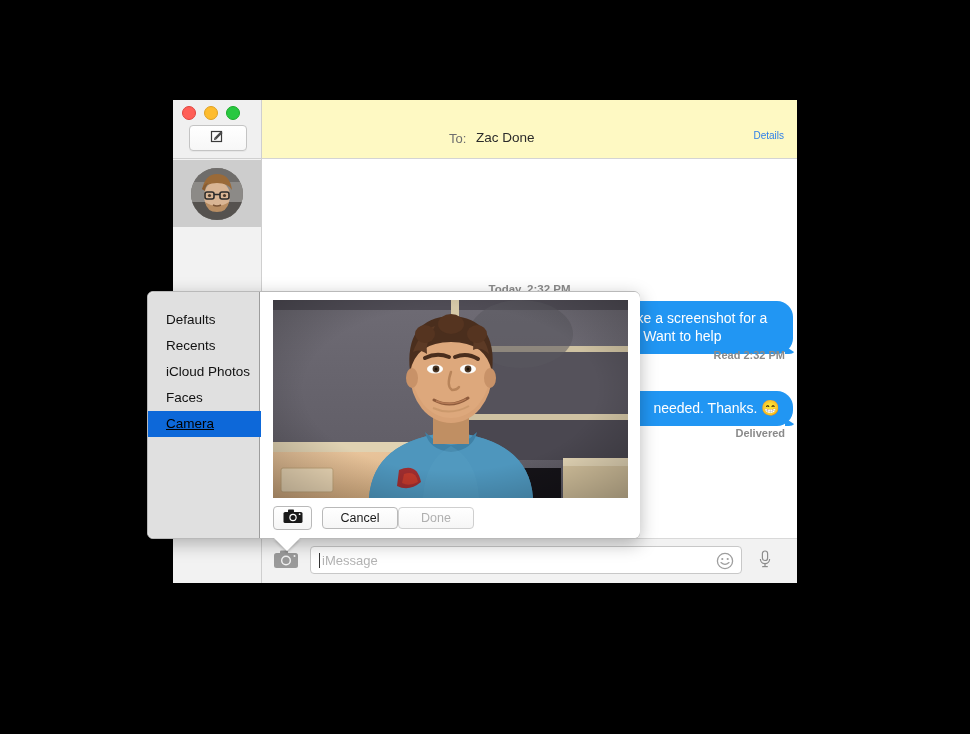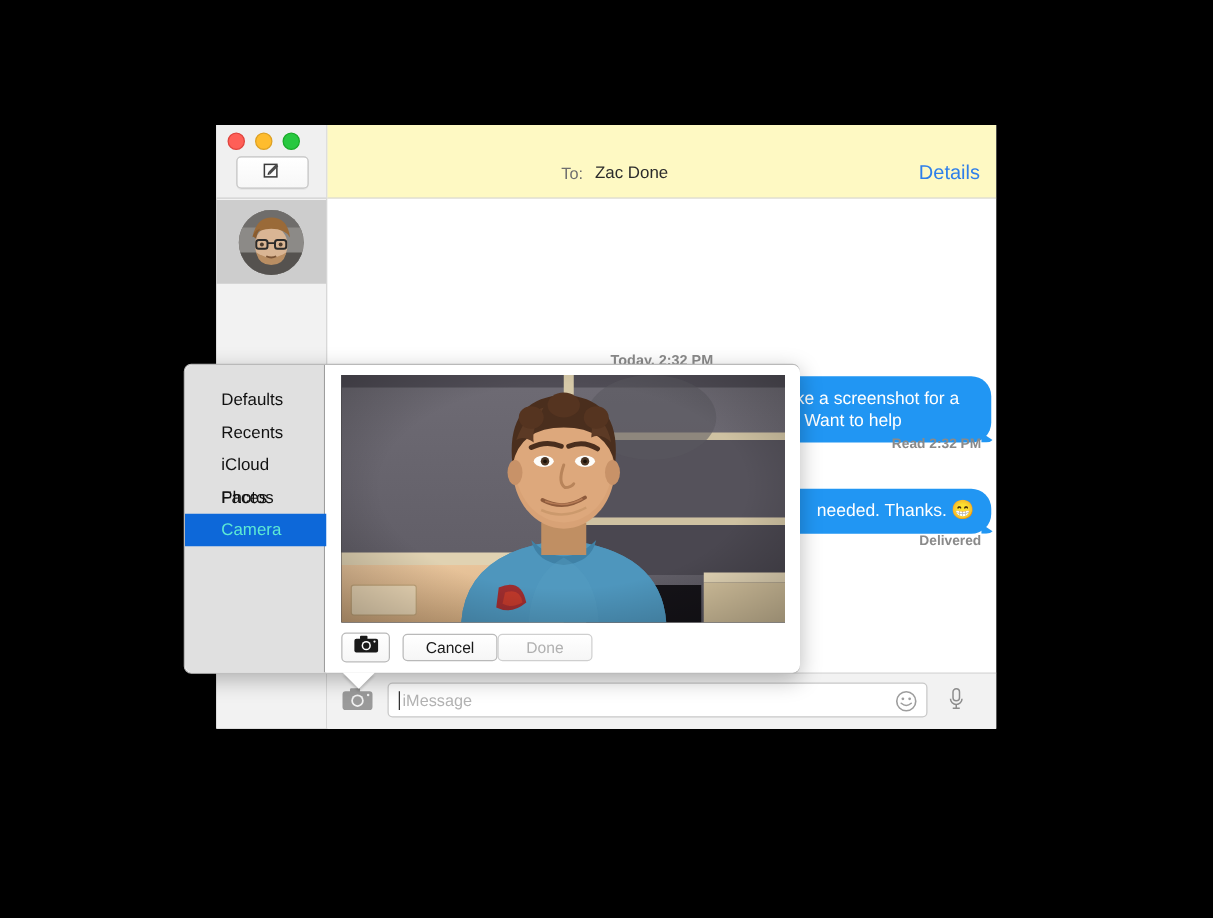--- a/index.html
+++ b/index.html
@@ -79,21 +79,21 @@
   .to-label {
     position: absolute; left: 187px; top: 31px;
     font-size: 13px; color: #6e6e6e;
   }
   .to-name {
     position: absolute; left: 214px; top: 30px;
     font-size: 13.5px; color: #2b2b2b;
   }
   .details-link {
     position: absolute; right: 13px; top: 30px;
-    font-size: 16px; color: #2e7fea;
+    font-size: 10px; color: #2e7fea;
     cursor: default;
   }
 
   
   .transcript {
     position: absolute; left: 89px; top: 59px;
     width: 535px; height: 483px;
     background: #ffffff;
   }
   .daystamp {
@@ -201,30 +201,31 @@
     width: 112px; height: 246px;
     background: #e0e0e0;
     border-right: 1px solid #9d9d9d;
     border-radius: 6px 0 0 6px;
     box-sizing: border-box;
     padding-top: 15px;
   }
   .pop-item {
     height: 26px;
     line-height: 26px;
-    padding-left: 29px;
+    padding-left: 18px;
     font-size: 13.5px;
     color: #111;
     cursor: default;
     box-sizing: border-box;
   }
   .pop-item.selected {
     background: #0d68d9;
-    color: #5eead4;
+    color: #000000;
     width: 128px;
+    text-decoration: underline;
   }
   .pop-main {
     position: absolute; left: 113px; top: 0;
     width: 379px; height: 246px;
     background: #ffffff;
     border-radius: 0 6px 6px 0;
     box-sizing: border-box;
   }
   .preview-frame {
     position: absolute; left: 12px; top: 8px;

